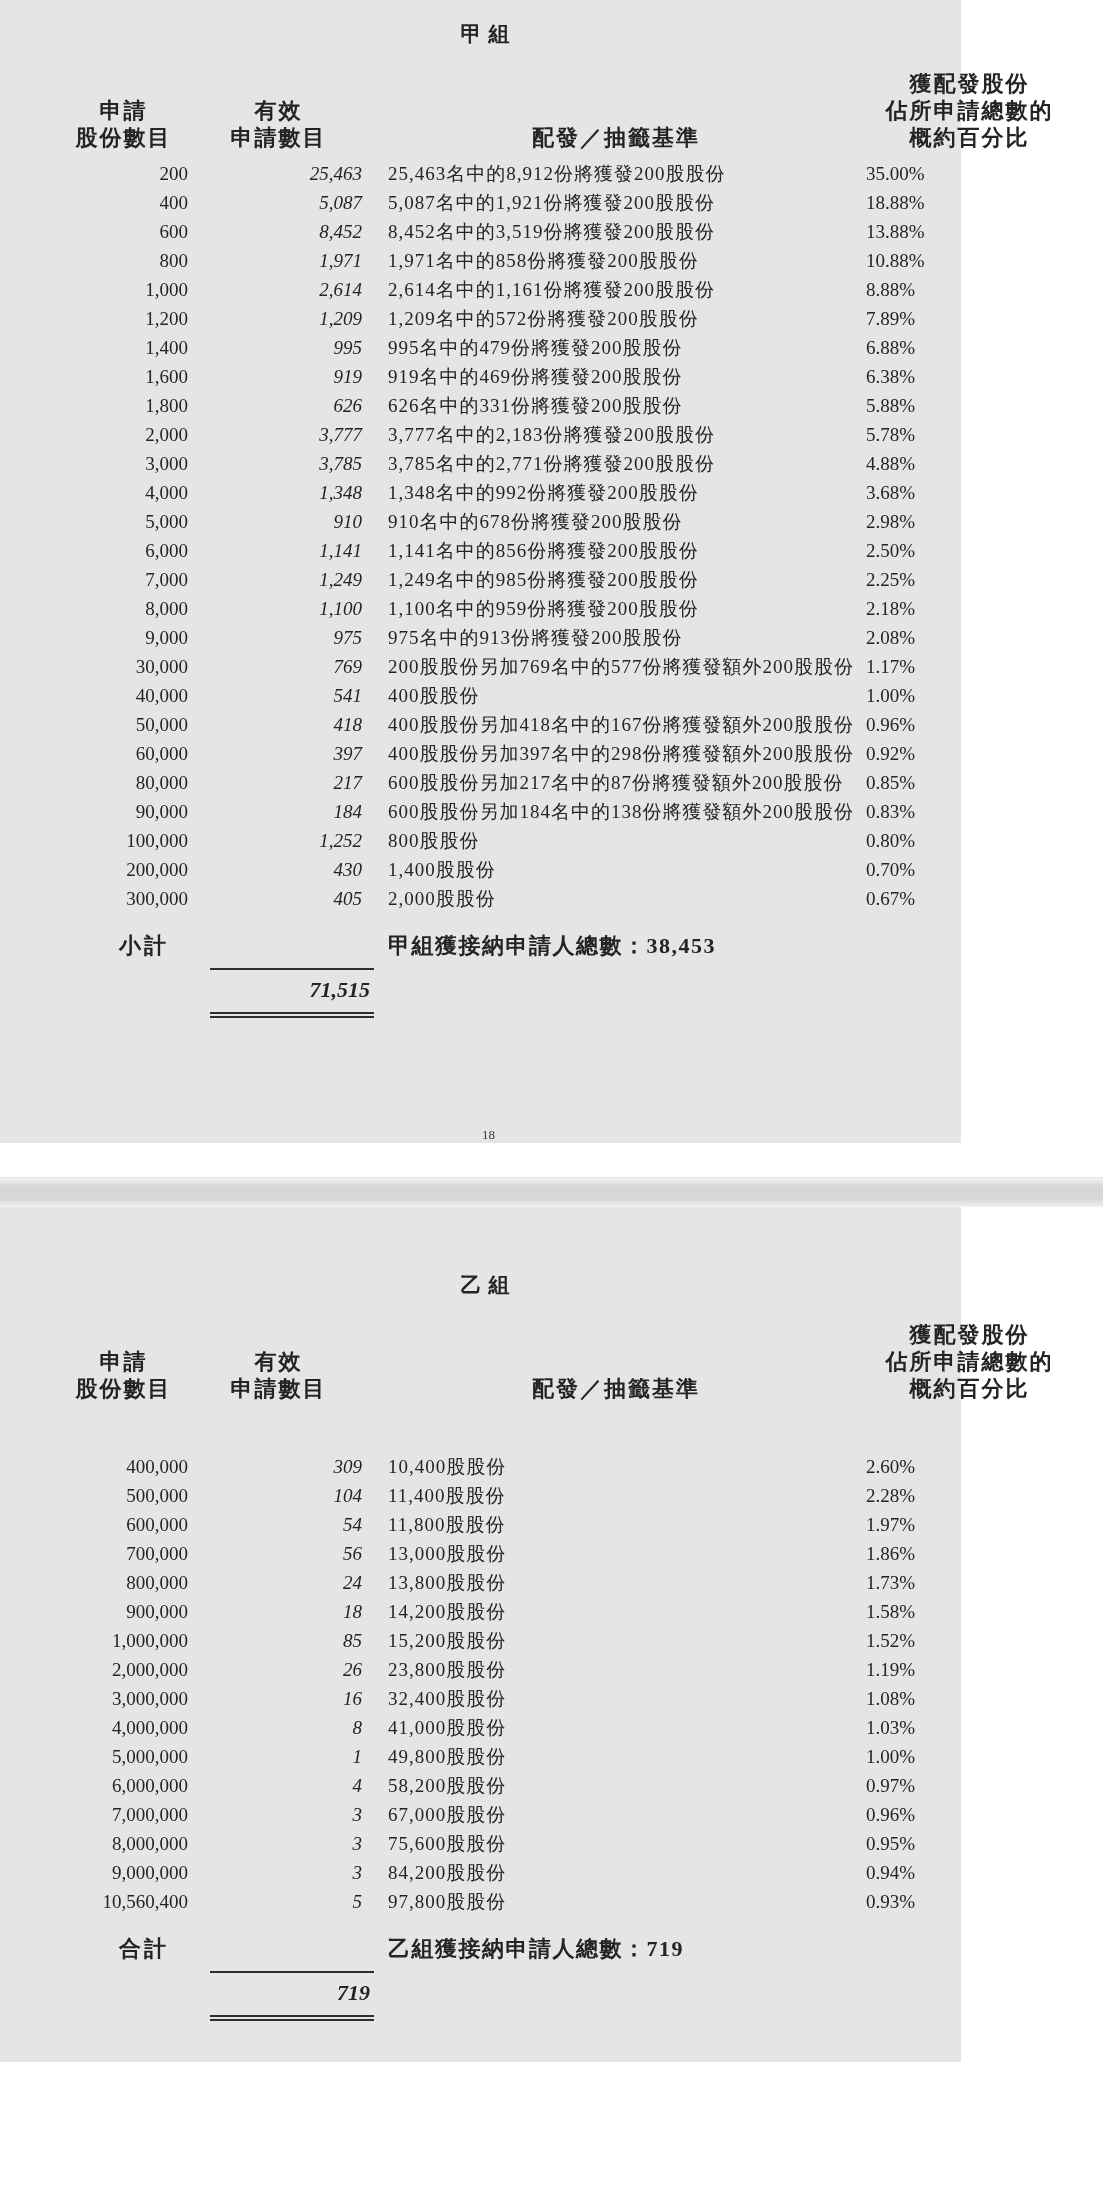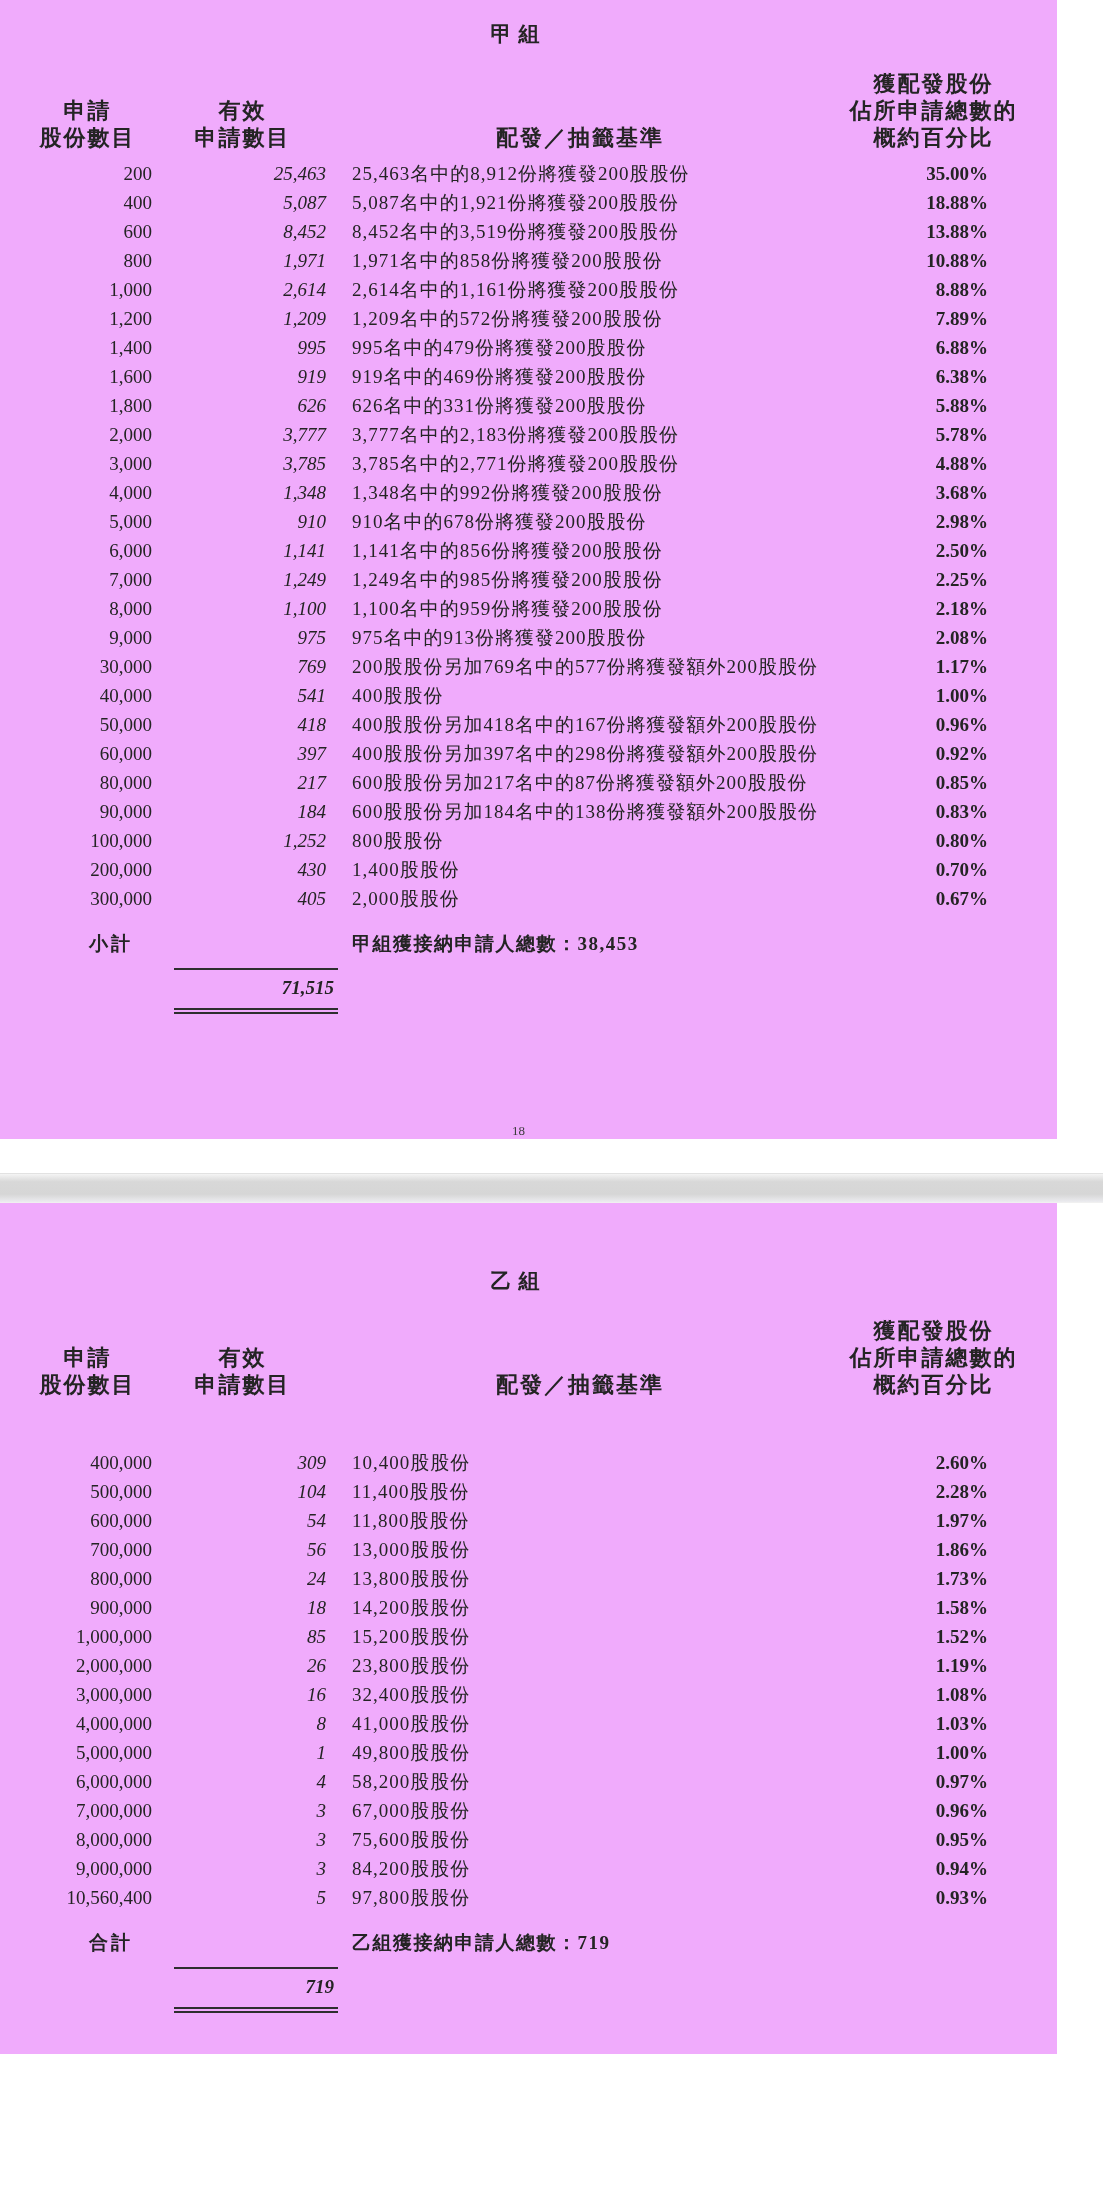--- a/index.html
+++ b/index.html
@@ -4,24 +4,24 @@
 <style>
   html, body { margin: 0; padding: 0; }
   body {
     width: 1103px;
     min-height: 2196px;
     background: #ffffff;
     font-family: "Liberation Serif", "DejaVu Serif", serif;
     color: #242424;
   }
   .page {
-    width: 1057px;
+    width: 961px;
     box-sizing: border-box;
-    padding: 14px 40px 0 20px;
-    background: #f0abfc;
+    padding: 14px 40px 0 56px;
+    background: #e5e5e5;
   }
   .doc-title {
     text-align: center;
     font-size: 21px;
     font-weight: bold;
     letter-spacing: 7px;
     margin: 6px 0 22px 0;
   }
   table.alloc {
     width: 100%;
@@ -47,23 +47,23 @@
   thead th.h4 { text-align: center; padding-right: 6px; }
   tbody td {
     font-size: 19px;
     line-height: 27px;
     vertical-align: top;
     padding: 1px 0;
   }
   td.c1 { text-align: right; padding-right: 3px; font-variant-numeric: lining-nums; }
   td.c2 { text-align: right; padding-right: 4px; font-style: italic; }
   td.c3 { text-align: left; padding-left: 22px; letter-spacing: 1px; }
-  td.c4 { text-align: right; padding-right: 55px; font-weight: bold; }
+  td.c4 { text-align: left; padding-right: 55px; }
   tfoot td {
-    font-size: 19px;
+    font-size: 22px;
     vertical-align: top;
     padding-top: 10px;
   }
   tfoot td.c1 {
     font-weight: bold;
     letter-spacing: 3px;
     padding-right: 22px;
     padding-top: 18px;
   }
   .total-box {

